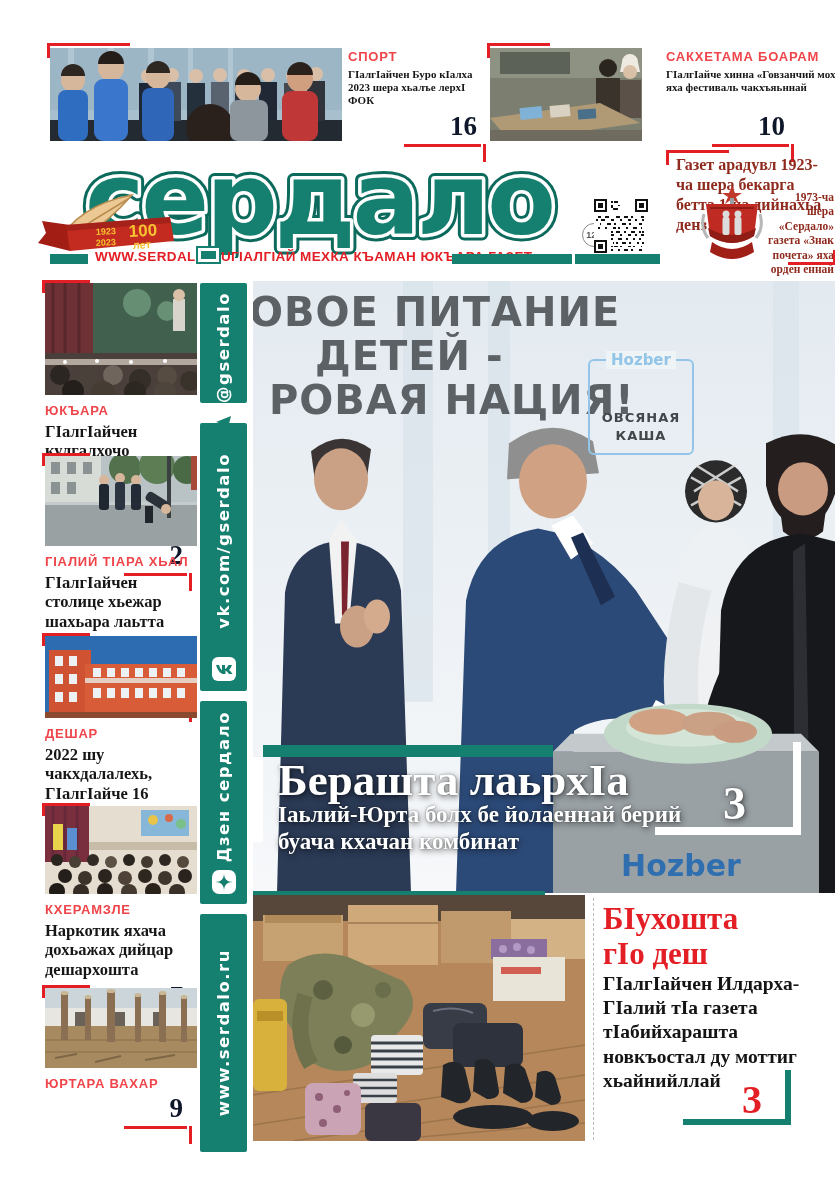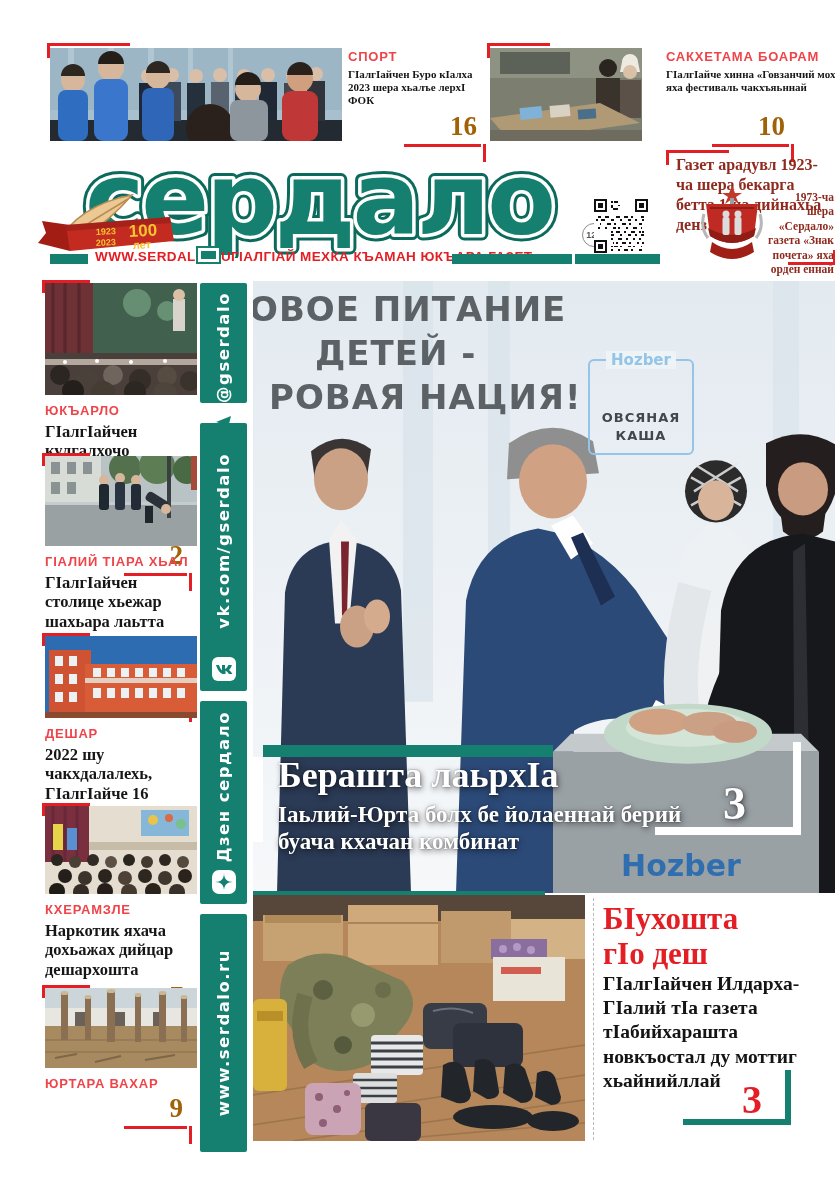--- a/index.html
+++ b/index.html
@@ -10,21 +10,21 @@
   .label{color:#ef4449;font-weight:bold;font-size:13px;letter-spacing:.8px;
          font-family:"Liberation Sans",sans-serif;}
   .hl{font-family:"Liberation Serif",serif;font-weight:bold;color:#161616;}
   .photo{position:absolute;overflow:hidden;background:#ddd;}
   .photo svg{display:block;width:100%;height:100%;}
   .rbr{position:absolute;border-top:3px solid #e31e24;border-left:3px solid #e31e24;
        width:70px;height:12px;z-index:5;}
   .rbr2{position:absolute;border-bottom:3px solid #e31e24;border-right:3px solid #e31e24;
        width:45px;height:12px;z-index:5;}
   .pnum{position:relative;display:inline-block;font-family:"Liberation Serif",serif;
-        font-weight:bold;color:#a16207;font-size:27px;line-height:1;}
+        font-weight:bold;color:#0f172a;font-size:27px;line-height:1;}
   .pnum .ln{position:absolute;left:-46px;right:-4px;bottom:-7px;height:3px;background:#e31e24;}
   .pnum .tk{position:absolute;right:-9px;bottom:-22px;width:3px;height:18px;background:#e31e24;}
   .teal{background:#15806f;}
   
   .teaser{position:absolute;height:102px;}
   .t-text .label{display:block;margin-bottom:4px;}
   .t-hl{font-size:11px;line-height:1.16;}
   
   .sb-item{position:absolute;left:45px;width:152px;}
   .sb-photo{position:relative;width:152px;overflow:hidden;background:#ccc;}
@@ -46,21 +46,21 @@
   .mh-issue .mon{color:#8f2a1e;}
   .mh-note{font-family:"Liberation Serif",serif;font-weight:bold;font-size:16px;
            line-height:1.25;color:#8f2a1e;}
   .tag-red{color:#e31e24;font-weight:bold;font-size:13.5px;letter-spacing:.4px;
            font-family:"Liberation Sans",sans-serif;}
   .tsq{width:15px;height:8px;border:3px solid #fff;outline:2px solid #15806f;background:#15806f;}
   .age{width:22px;height:22px;border:1.5px solid #8a8a8a;border-radius:50%;color:#555;
        font-size:9px;font-weight:bold;display:flex;align-items:center;justify-content:center;}
   
   .backline{position:absolute;color:#5c6165;font-family:"DejaVu Sans",sans-serif;
-            font-weight:bold;font-size:34px;letter-spacing:1px;white-space:nowrap;}
+            font-weight:bold;font-size:40px;letter-spacing:1px;white-space:nowrap;}
   .mainhl{position:absolute;color:#fff;font-family:"Liberation Serif",serif;font-weight:bold;
           text-shadow:1px 2px 6px rgba(0,0,0,.6),0 0 2px rgba(0,0,0,.45);}
   .hoz-frame{position:absolute;border:2px solid #93c5e8;border-radius:6px;}
   .hoz-brand{position:absolute;top:-10px;left:50%;transform:translateX(-50%);
              background:#eef3f6;padding:0 5px;color:#93c5e8;font-weight:bold;font-size:15px;
              font-family:"DejaVu Sans",sans-serif;}
   .hoz-prod{position:absolute;left:0;right:0;bottom:8px;text-align:center;color:#42474c;
             font-weight:bold;font-size:13px;letter-spacing:1px;line-height:1.4;
             font-family:"DejaVu Sans",sans-serif;}
   
@@ -311,21 +311,21 @@
             <circle cx="95" cy="97" r="11" fill="#352e28"></circle>
             <circle cx="122" cy="93" r="10" fill="#564c42"></circle>
             <circle cx="145" cy="98" r="10" fill="#3a332c"></circle>
         <circle cx="28" cy="108" r="11" fill="#241f1b"></circle>
             <circle cx="58" cy="110" r="12" fill="#453c33"></circle>
             <circle cx="90" cy="109" r="11" fill="#2d2722"></circle>
             <circle cx="120" cy="111" r="12" fill="#4e453c"></circle>
           </g>
       </svg>
     </div>
-    <span class="label">ЮКЪАРЛО</span>
+    <span class="label">ЮКЪАРА</span>
     <div class="hl sb-hl">ГIалгIайчен кулгалхочо даькъалабийцар ВГТРК «Россия 1» 30 шу дизарца цун болхлой</div>
     <div class="sb-pn">
       <span class="pnum"><span>2</span><i class="ln"></i><i class="tk"></i></span>
     </div>
   </div>
 
   <div class="sb-item" style="top:456px;">
     <span class="rbr" style="left:-3px;top:-3px;width:45px;height:10px;"></span>
     <div class="sb-photo" style="height:90px;">
       <svg viewBox="0 0 152 90" preserveAspectRatio="none">
@@ -594,21 +594,21 @@
       <span class="hoz-brand">Hozber</span>
       <div class="hoz-prod">
         <div>ОВСЯНАЯ</div>
         <div>КАША</div>
       </div>
     </div>
   </div>
 
   <div class="abs teal" style="left:263px;top:745px;width:290px;height:12px;"></div>
   <div class="abs" style="left:253px;top:757px;width:10px;height:85px;background:#fff;"></div>
-  <div class="mainhl" style="left:278px;top:754px;font-size:36px;">Берашта лаьрхIа</div>
+  <div class="mainhl" style="left:278px;top:754px;font-size:45px;">Берашта лаьрхIа</div>
   <div class="mainhl" style="left:278px;top:802px;font-size:23px;line-height:1.16;width:430px;">Iаьлий-Юрта болх бе йолаеннай берий буача кхачан комбинат</div>
   <div class="abs" style="left:655px;top:827px;width:138px;height:8px;background:#fff;"></div>
   <div class="abs" style="left:793px;top:742px;width:8px;height:93px;background:#fff;"></div>
   <div class="mainhl" style="left:723px;top:777px;font-size:46px;">3</div>
 
   <div class="abs teal" style="left:253px;top:891px;width:292px;height:11px;"></div>
   <div class="photo" style="left:253px;top:895px;width:332px;height:246px;">
     <svg viewBox="0 0 332 246" preserveAspectRatio="none">
       <rect width="332" height="246" fill="#b5875a"></rect>
       <rect width="332" height="26" fill="#57463a"></rect>

